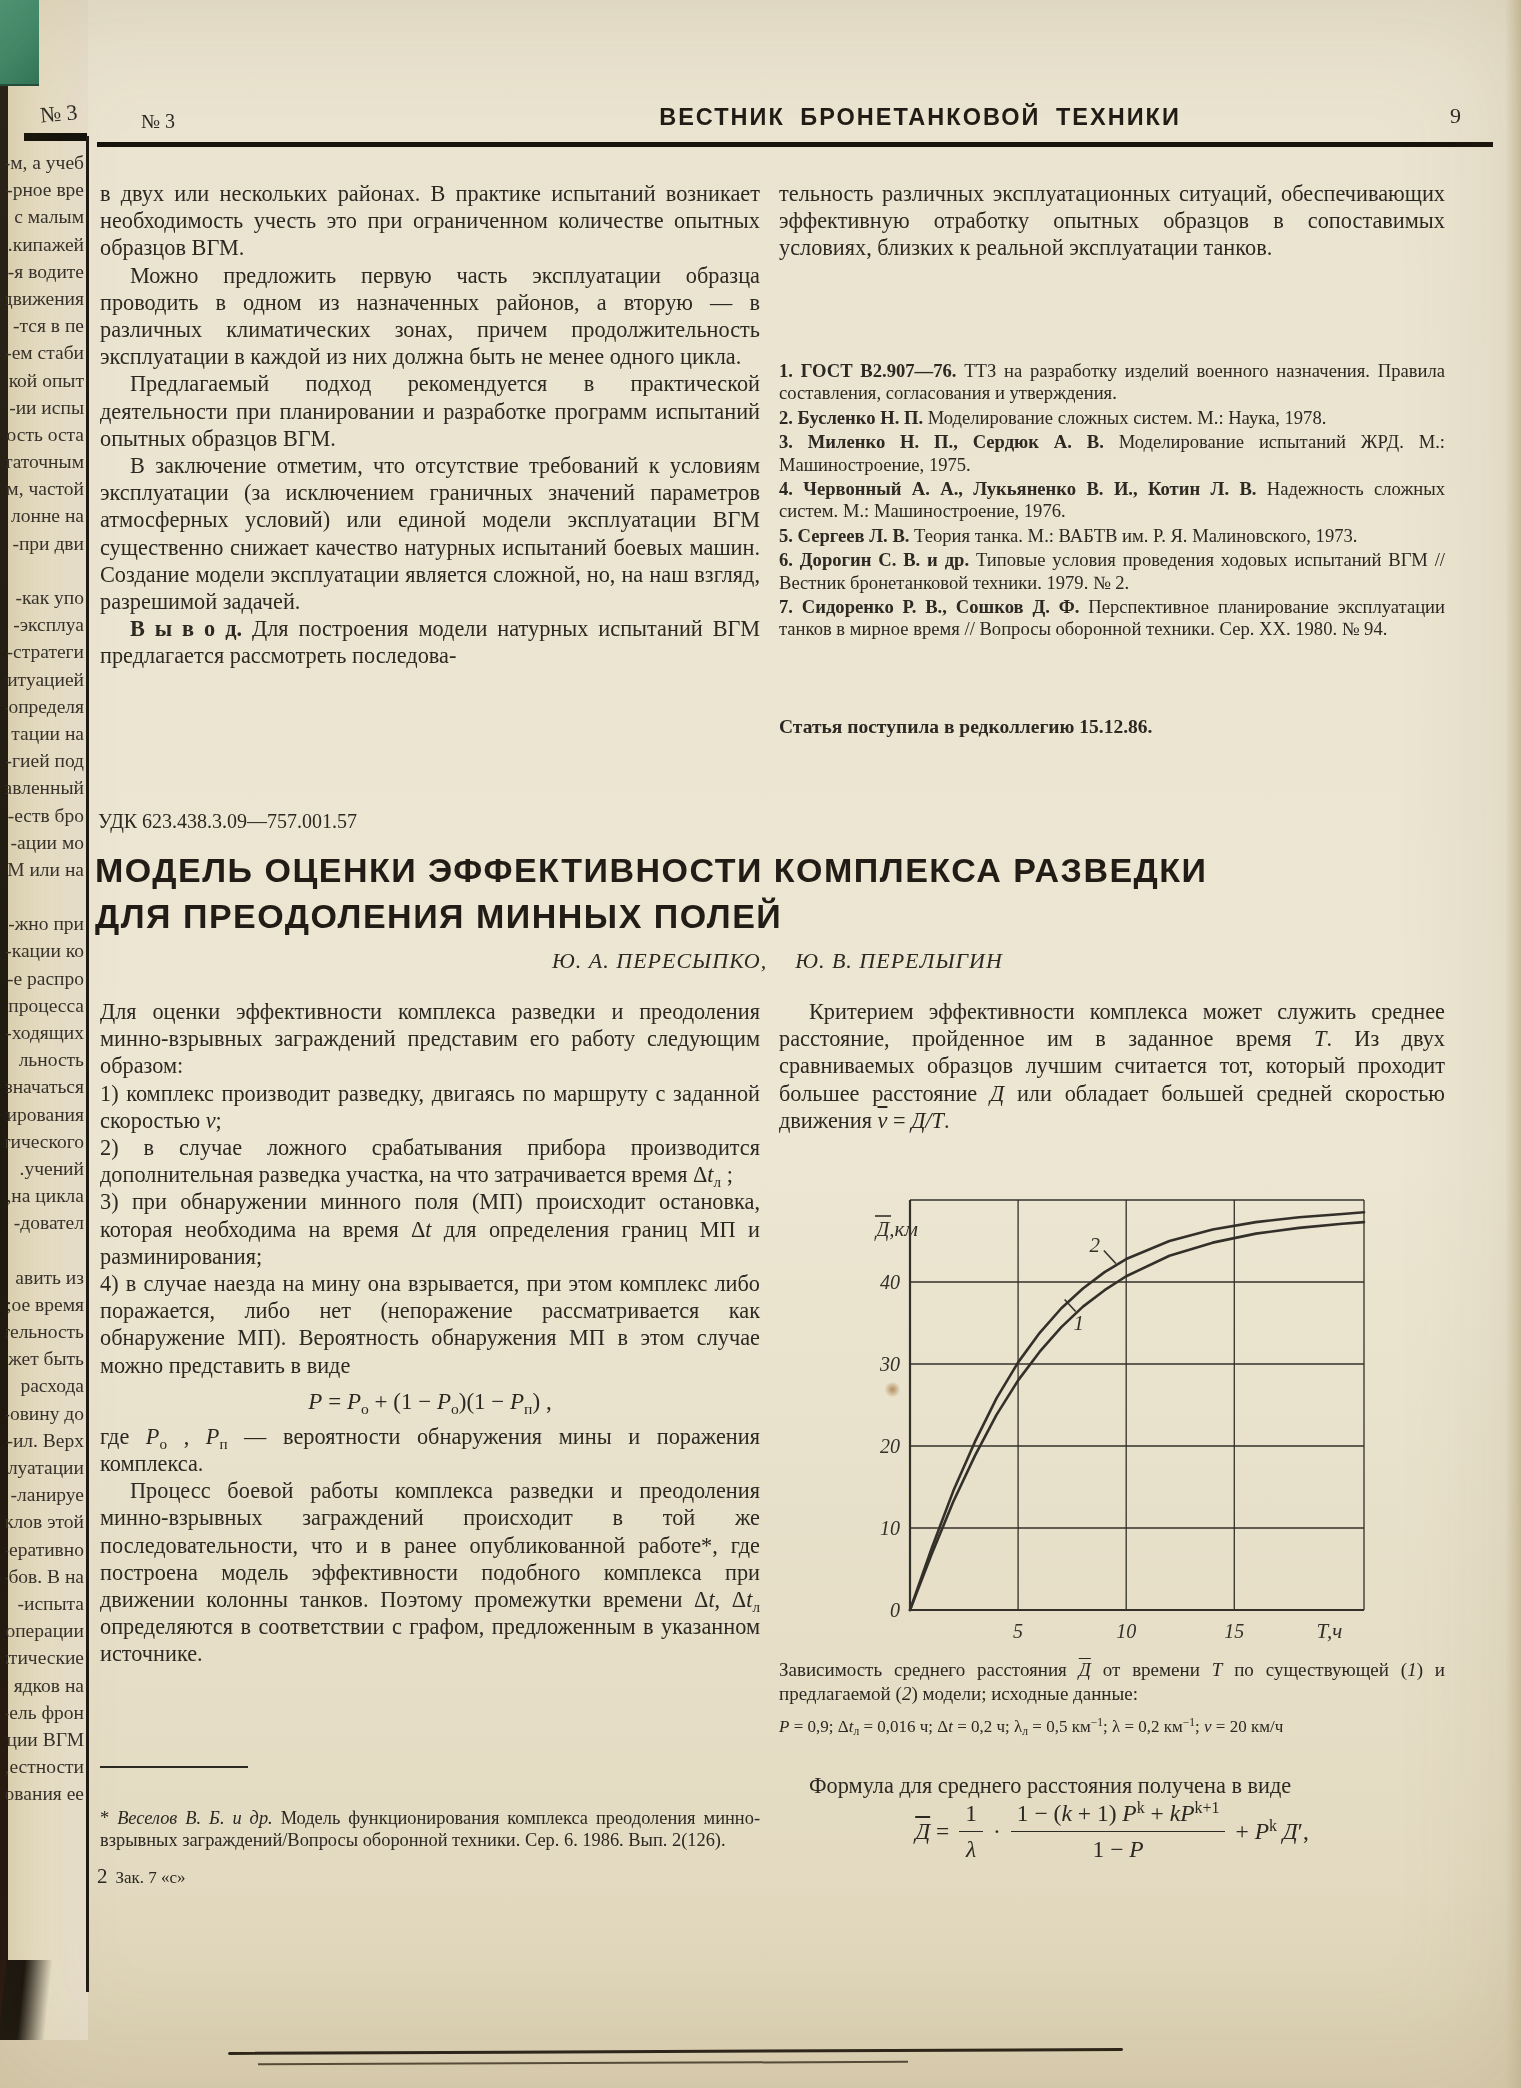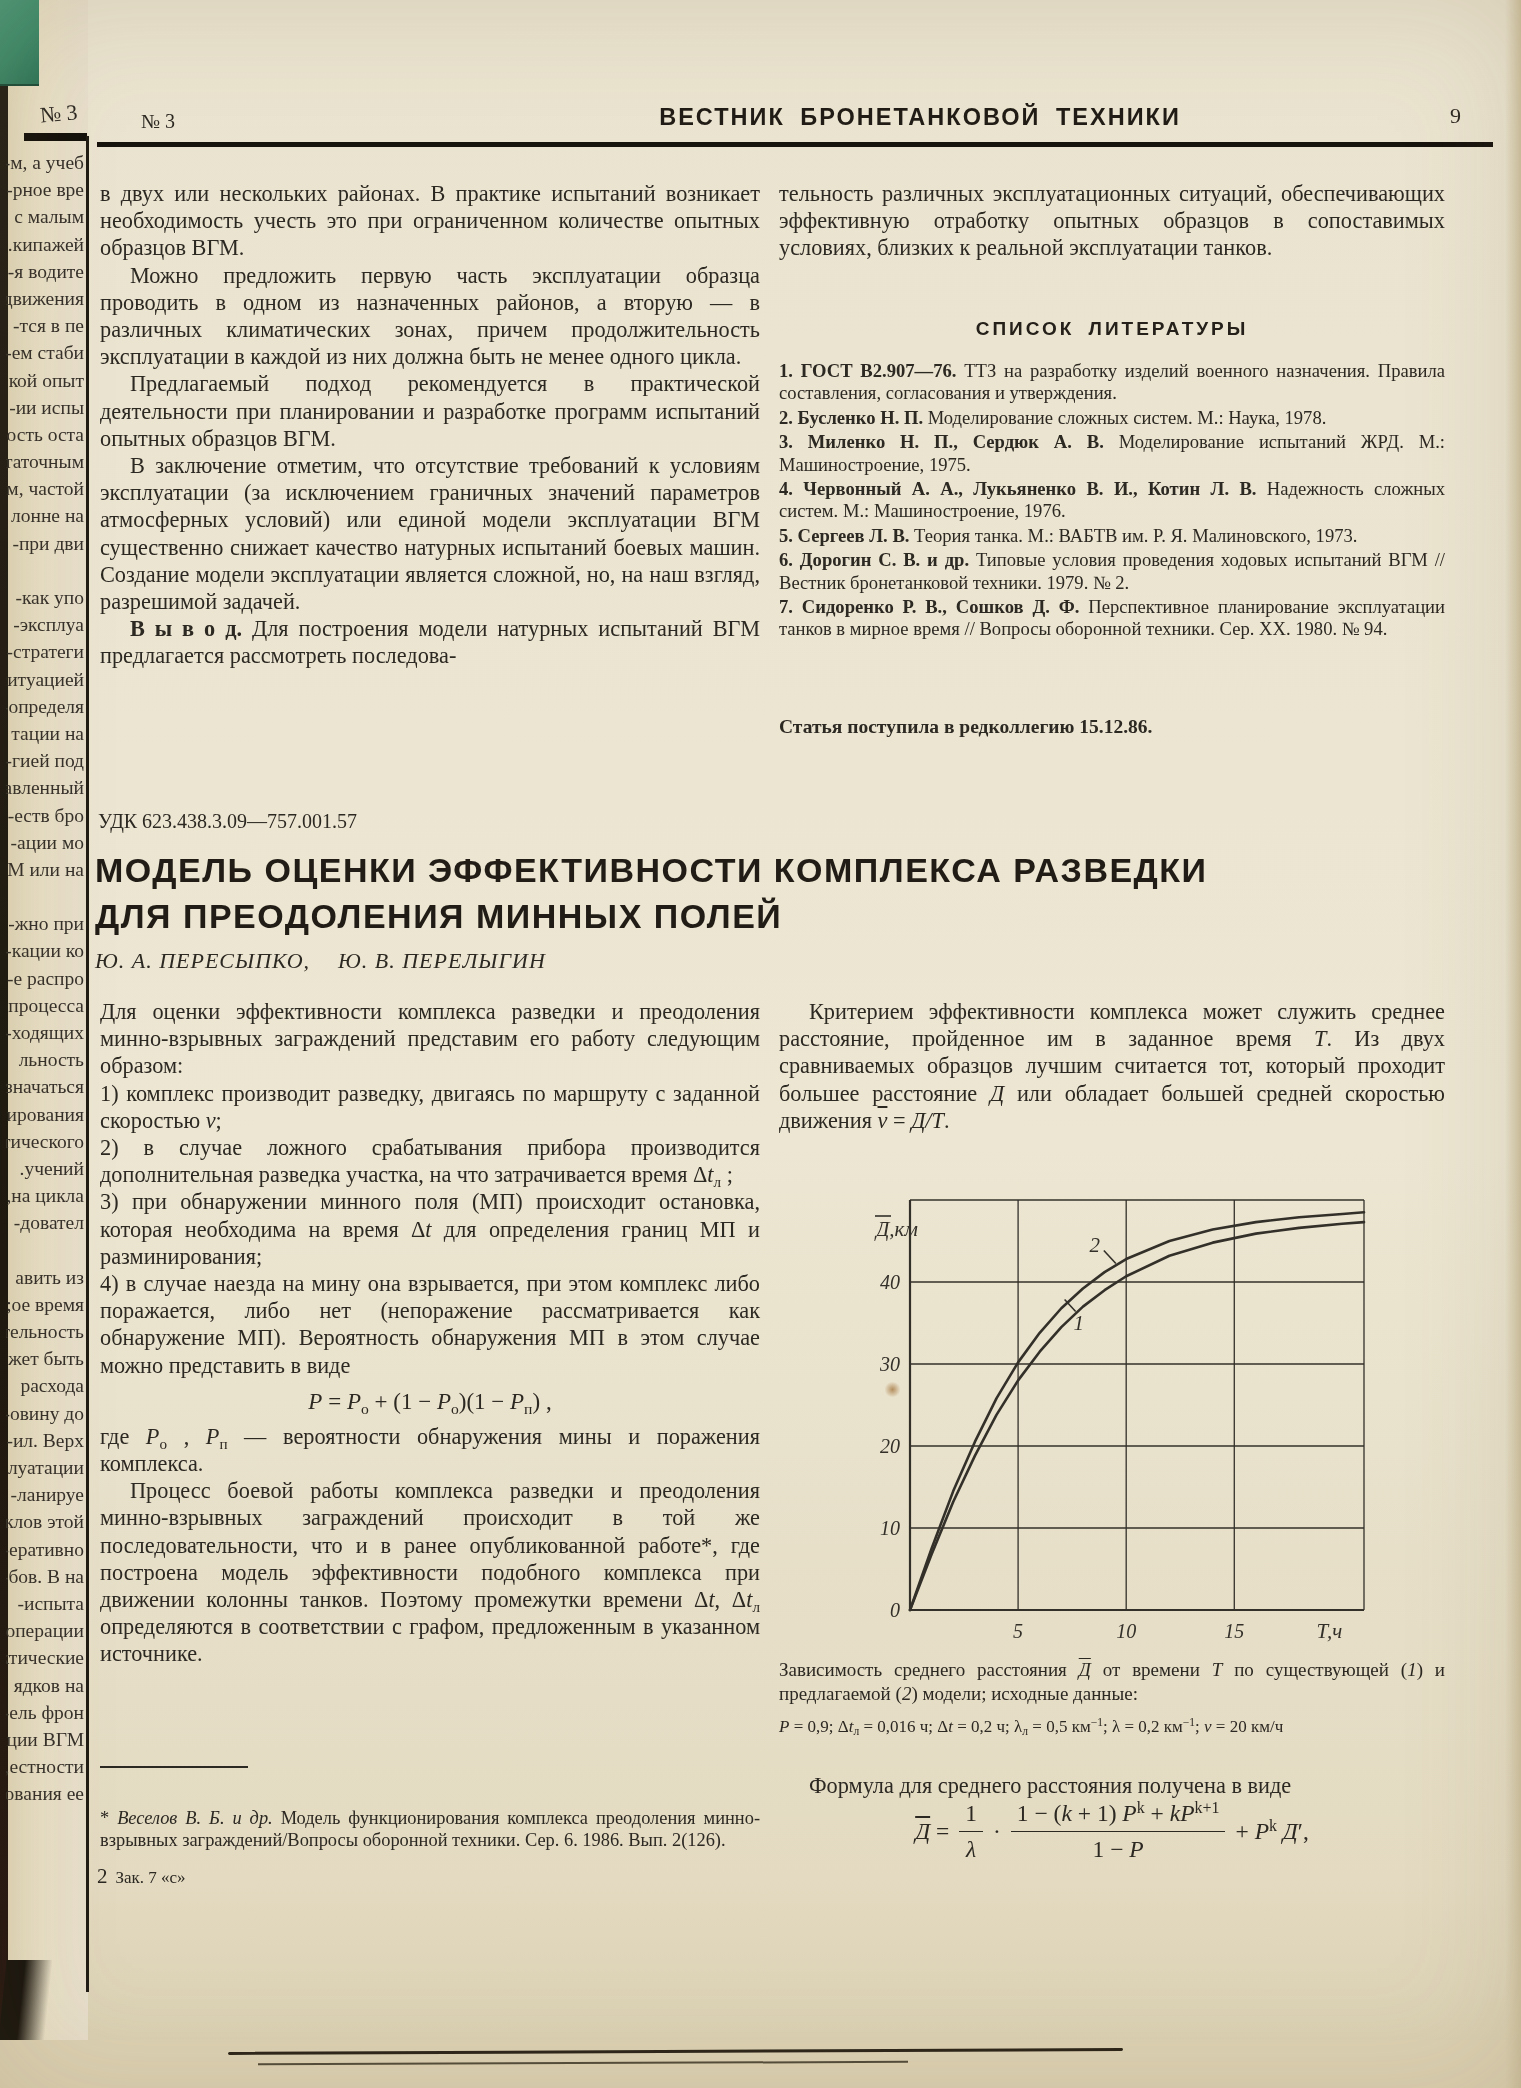--- a/index.html
+++ b/index.html
@@ -50,21 +50,21 @@
   .refs{position:absolute;left:779px;top:360px;width:666px;}
   .ref{margin:0 0 2px;text-align:justify;font-size:18.6px;line-height:22.4px;}
   .received{position:absolute;left:779px;top:716px;width:666px;text-align:left;
         font-weight:bold;font-size:19.5px;}
   
   .udc{position:absolute;left:98px;top:810px;font-size:20px;}
   .art-title{position:absolute;left:95px;top:851px;width:1365px;
         font-family:"Liberation Sans",sans-serif;font-weight:bold;font-size:34px;
         letter-spacing:1.5px;color:#211d16;}
   .art-title .t2{margin-top:7px;}
-  .authors{position:absolute;left:95px;top:948px;width:1365px;
+  .authors{position:absolute;left:95px;top:948px;width:1365px;text-align:center;
         font-style:italic;font-size:22px;letter-spacing:1px;}
   .authors .a1{margin-right:28px;}
   
   .formula-line{margin:10px 0 8px;text-align:center;font-size:23px;}
   .formula-avg{position:absolute;left:779px;top:1800px;width:666px;display:flex;
         align-items:center;justify-content:center;font-size:23.5px;}
   .formula-avg>*{margin:0 5px;}
   .frac{display:inline-block;text-align:center;vertical-align:middle;}
   .frac .num{display:block;padding:0 6px 4px;border-bottom:1.7px solid #2c2822;}
   .frac .den{display:block;padding:4px 6px 0;}
@@ -179,21 +179,20 @@
     <p class="body-par">в двух или нескольких районах. В практике испытаний возникает необходимость учесть это при ограниченном количестве опытных образцов ВГМ.</p>
     <p class="body-par ind">Можно предложить первую часть эксплуатации образца проводить в одном из назначенных районов, а вторую — в различных климатических зонах, причем продолжительность эксплуатации в каждой из них должна быть не менее одного цикла.</p>
     <p class="body-par ind">Предлагаемый подход рекомендуется в практической деятельности при планировании и разработке программ испытаний опытных образцов ВГМ.</p>
     <p class="body-par ind">В заключение отметим, что отсутствие требований к условиям эксплуатации (за исключением граничных значений параметров атмосферных условий) или единой модели эксплуатации ВГМ существенно снижает качество натурных испытаний боевых машин. Создание модели эксплуатации является сложной, но, на наш взгляд, разрешимой задачей.</p>
     <p class="body-par ind"><span class="bd">В ы в о д.</span> Для построения модели натурных испытаний ВГМ предлагается рассмотреть последова-</p>
   </div>
   <div class="colR" style="top:180px">
     <p class="body-par">тельность различных эксплуатационных ситуаций, обеспечивающих эффективную отработку опытных образцов в сопоставимых условиях, близких к реальной эксплуатации танков.</p>
   </div>
 
-  <div class="refs-heading">СПИСОК  ЛИТЕРАТУРЫ</div>
   <div class="refs">
       <p class="ref"><span class="bd">1. ГОСТ В2.907—76.</span> ТТЗ на разработку изделий военного назначения. Правила составления, согласования и утверждения.</p>
       <p class="ref"><span class="bd">2. Бусленко Н. П.</span> Моделирование сложных систем. М.: Наука, 1978.</p>
       <p class="ref"><span class="bd">3. Миленко Н. П., Сердюк А. В.</span> Моделирование испытаний ЖРД. М.: Машиностроение, 1975.</p>
       <p class="ref"><span class="bd">4. Червонный А. А., Лукьяненко В. И., Котин Л. В.</span> Надежность сложных систем. М.: Машиностроение, 1976.</p>
       <p class="ref"><span class="bd">5. Сергеев Л. В.</span> Теория танка. М.: ВАБТВ им. Р. Я. Малиновского, 1973.</p>
       <p class="ref"><span class="bd">6. Дорогин С. В. и др.</span> Типовые условия проведения ходовых испытаний ВГМ // Вестник бронетанковой техники. 1979. № 2.</p>
       <p class="ref"><span class="bd">7. Сидоренко Р. В., Сошков Д. Ф.</span> Перспективное планирование эксплуатации танков в мирное время // Вопросы оборонной техники. Сер. XX. 1980. № 94.</p>
     </div>
   <div class="received">Статья поступила в редколлегию 15.12.86.</div>

